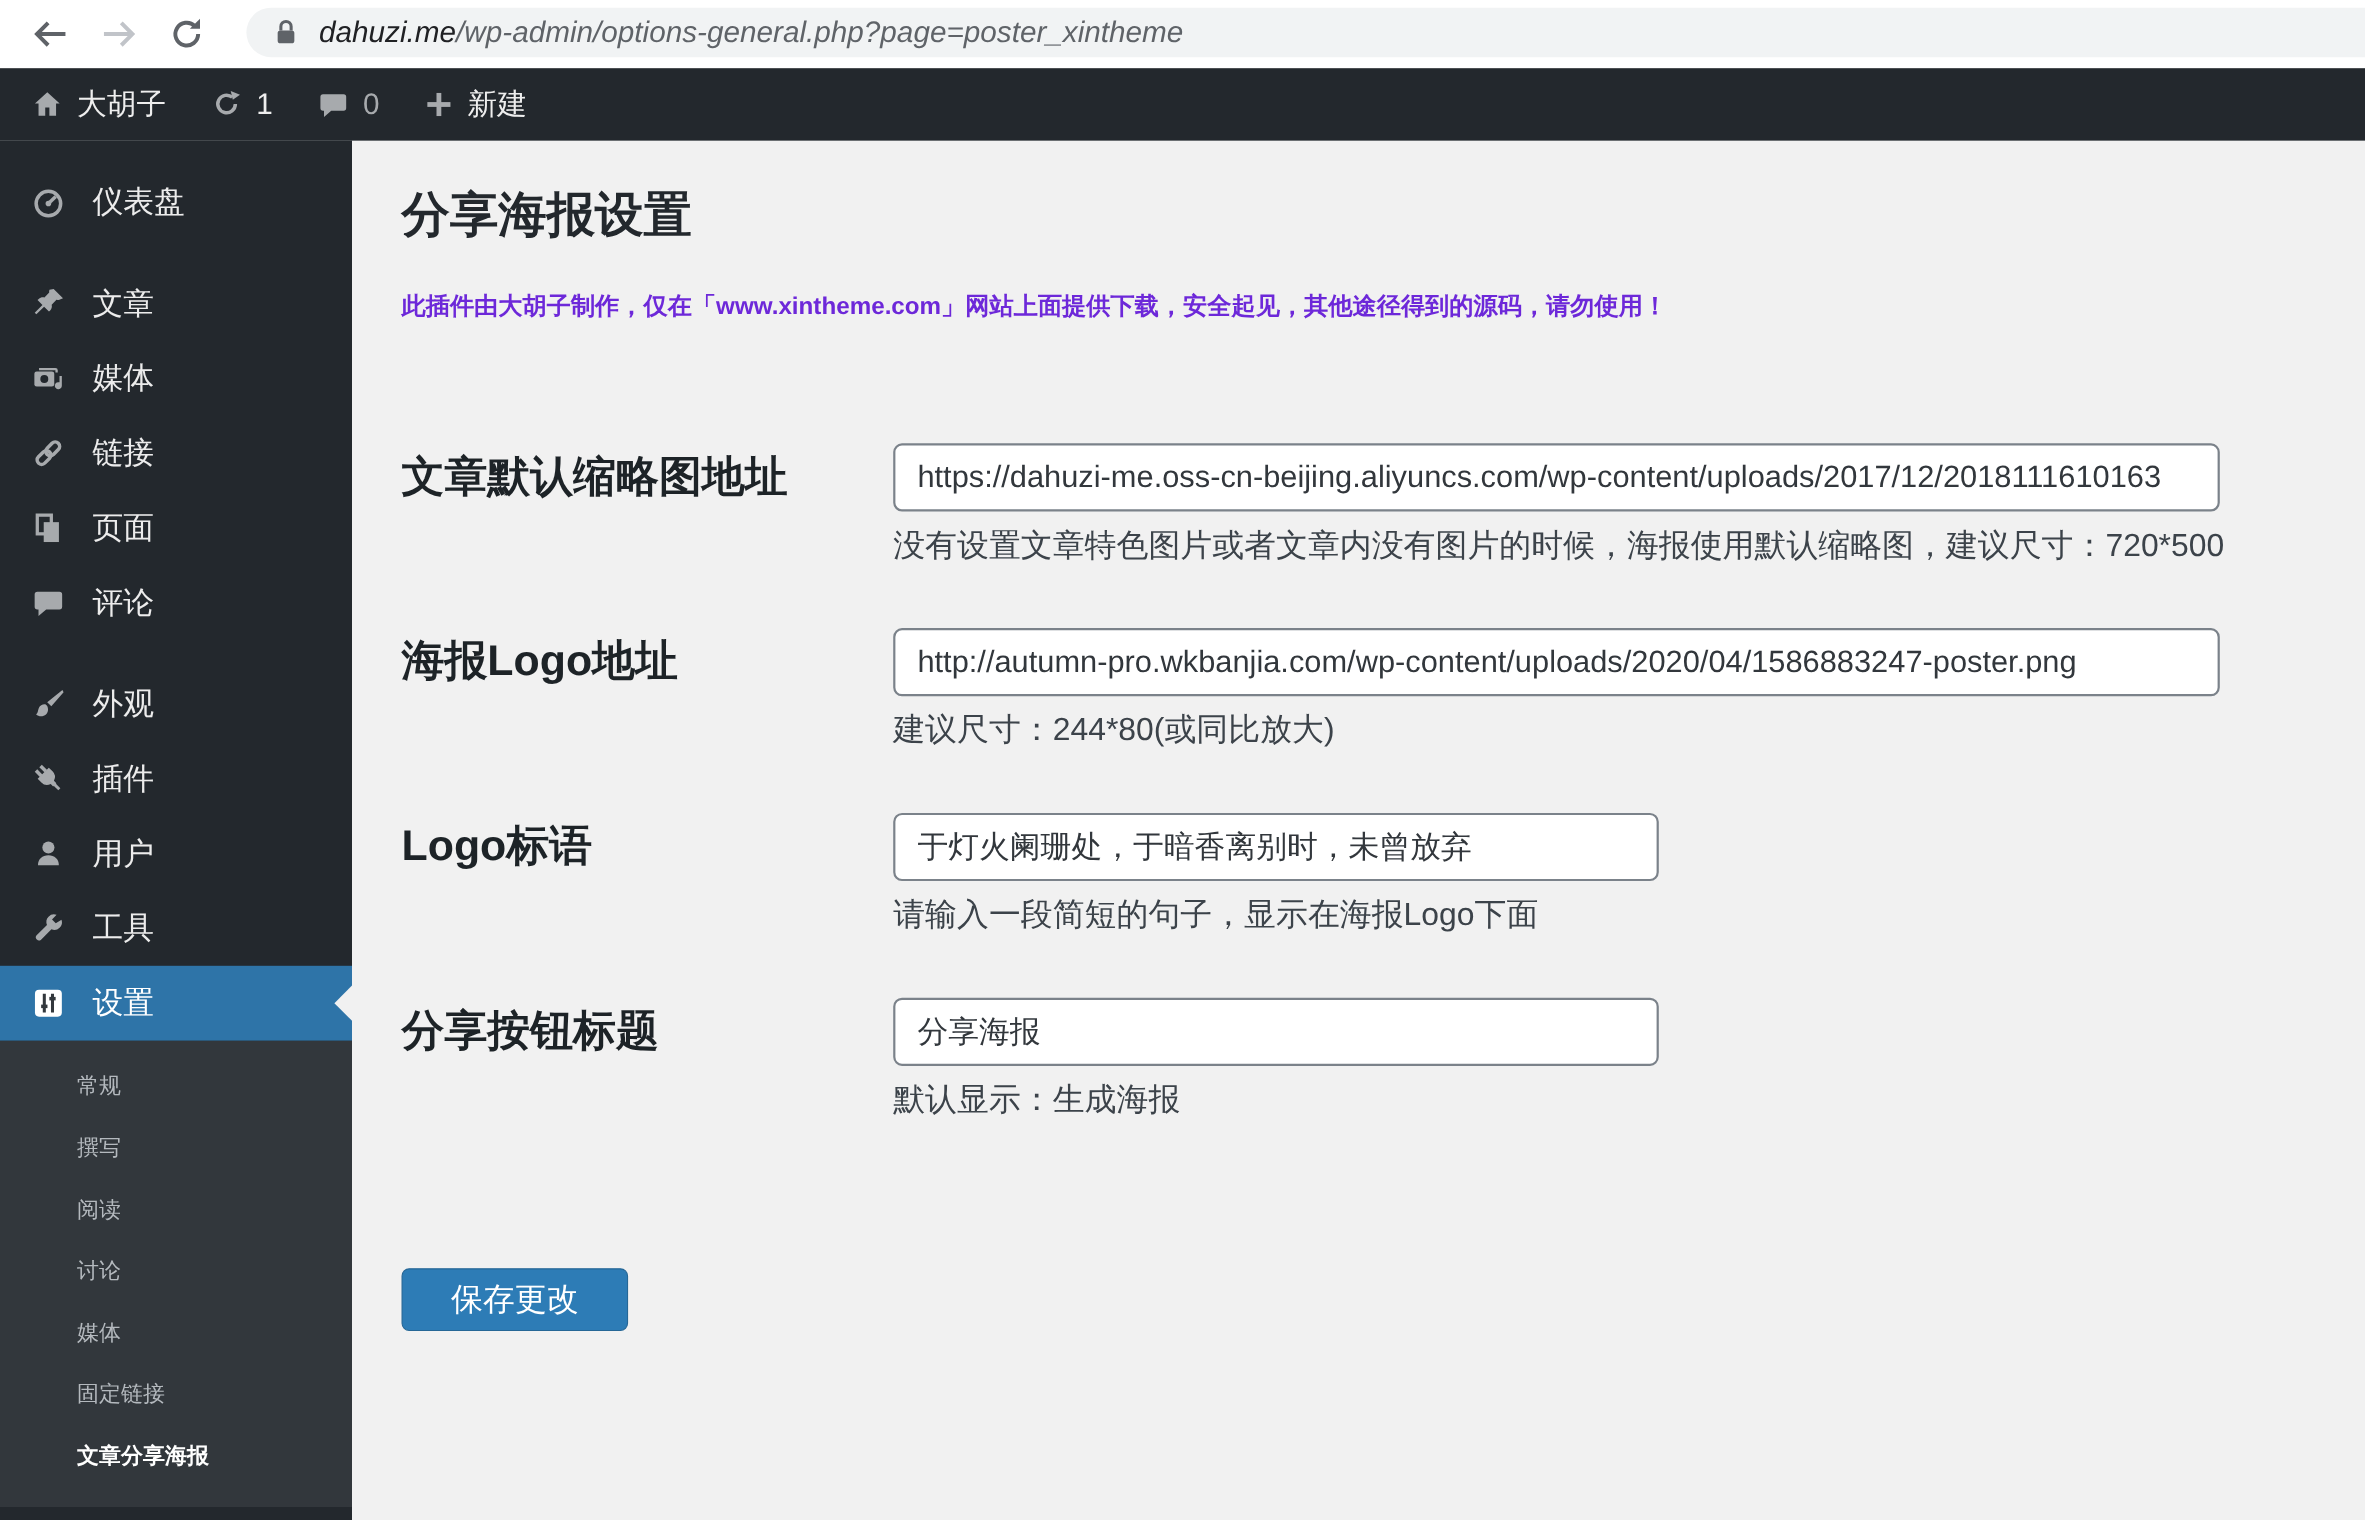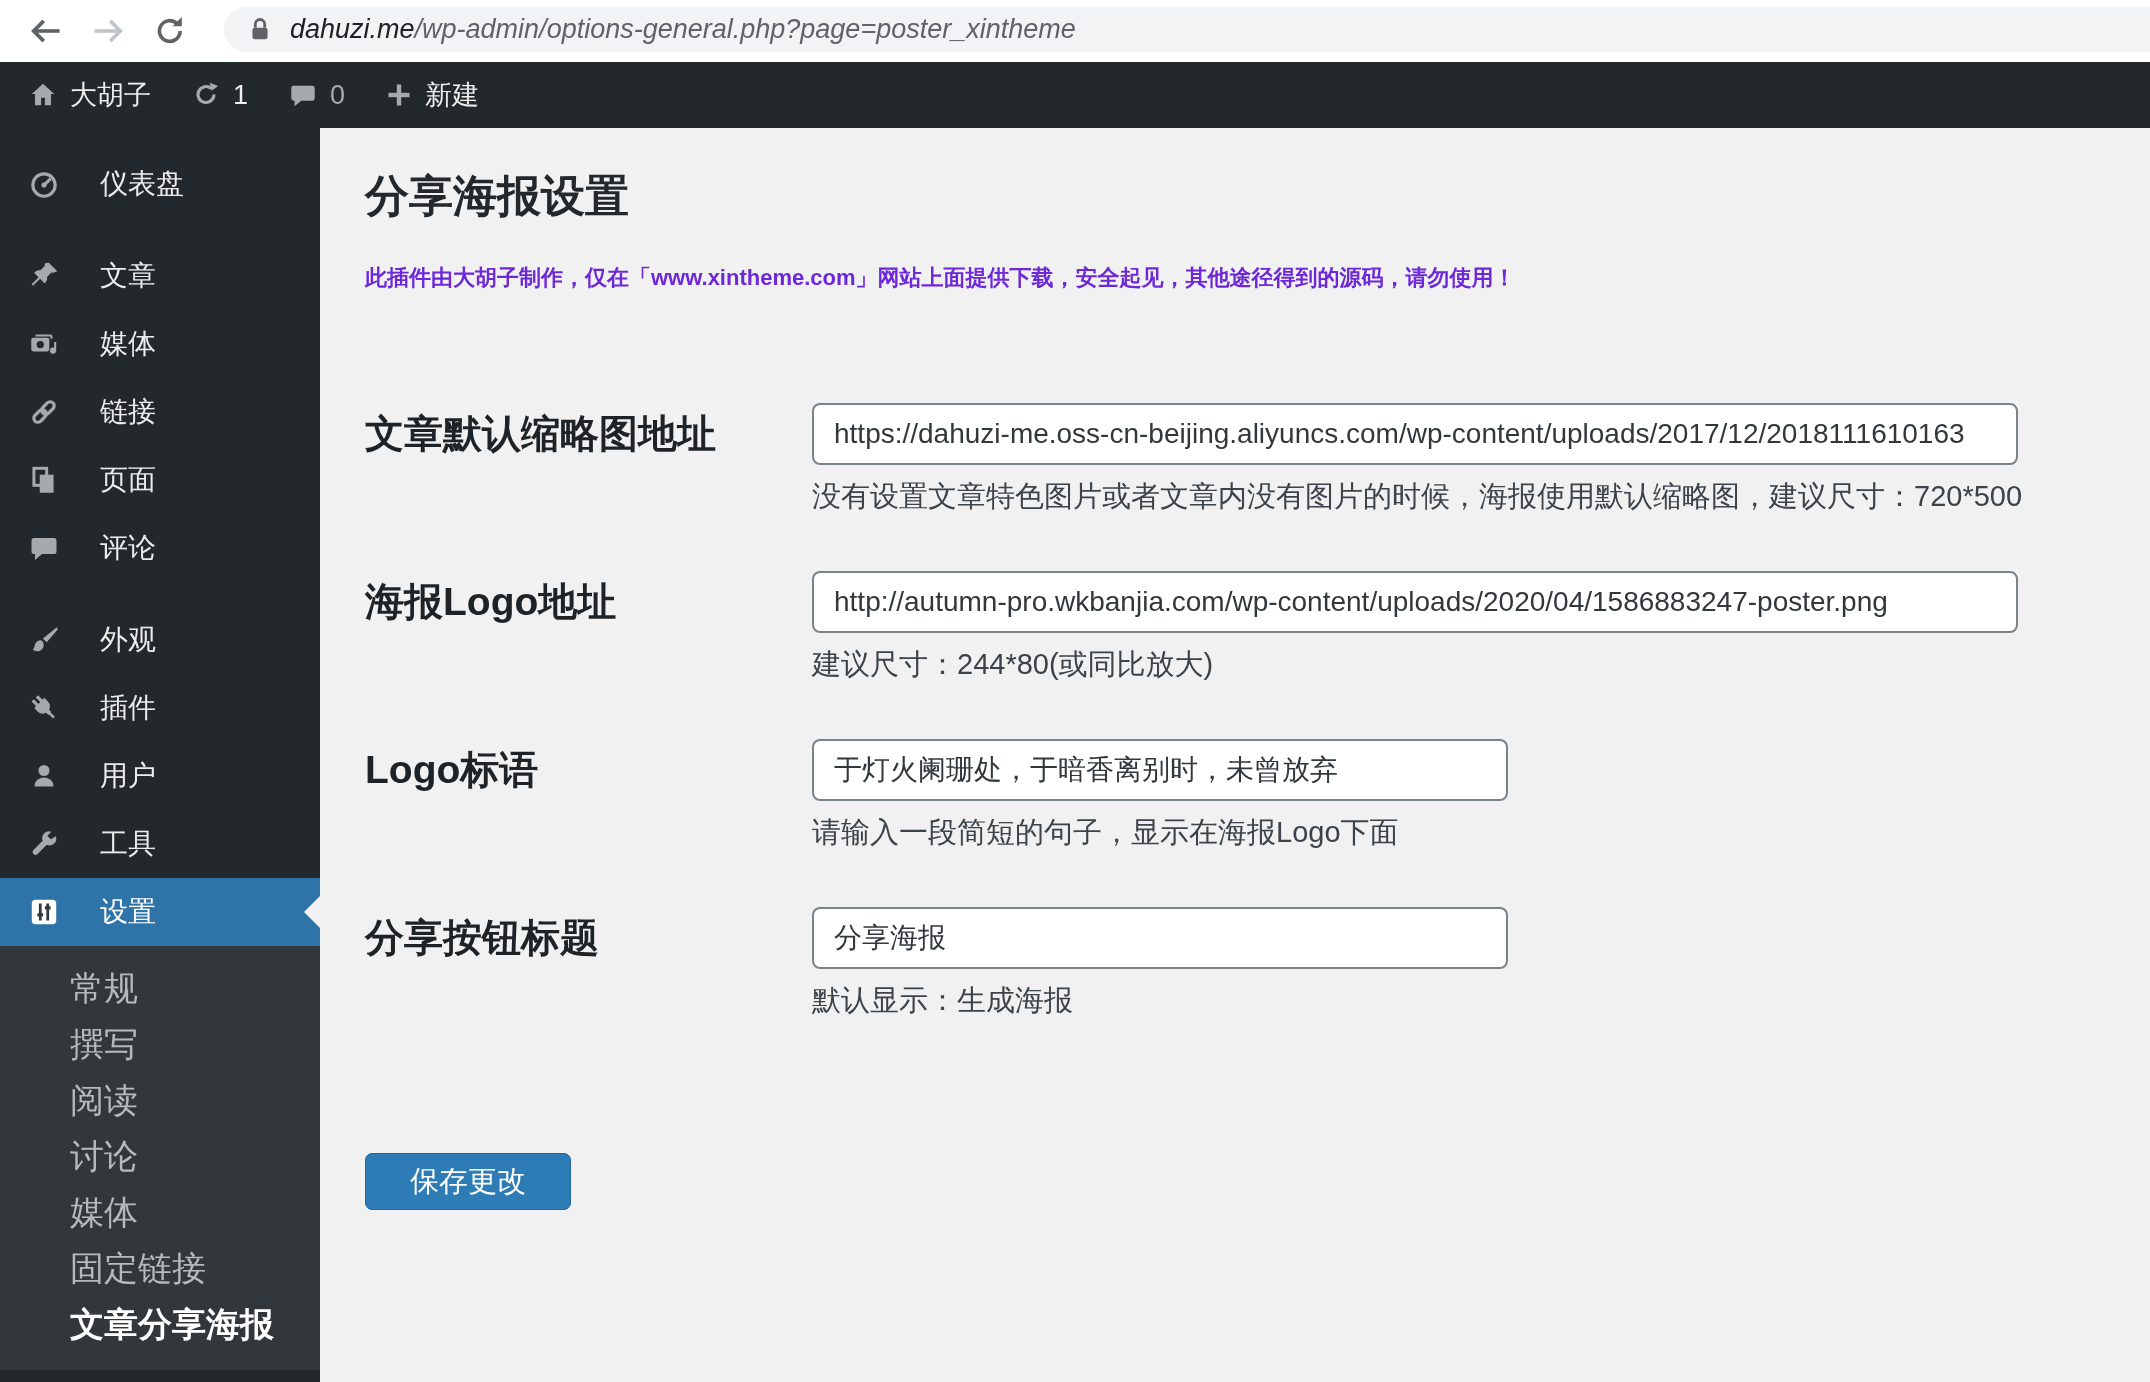--- a/index.html
+++ b/index.html
@@ -18,30 +18,30 @@
 
   
   .admin-bar{position:absolute;left:0;top:62px;width:100%;height:66px;background:#23282d;
              display:flex;align-items:center;padding-left:28px;box-sizing:border-box;}
   .ab-item{display:flex;align-items:center;gap:12px;color:#eeeeee;font-size:27px;cursor:pointer;}
   .ab-item + .ab-item{margin-left:40px;}
   .ab-count-dim{color:#a7aaad;}
 
   
   .sidebar{position:absolute;left:0;top:128px;width:320px;bottom:0;background:#23282d;}
-  .menu-item{height:68px;display:flex;align-items:center;padding-left:26px;gap:38px;
+  .menu-item{height:68px;display:flex;align-items:center;padding-left:26px;gap:22px;
              color:#ececec;font-size:28px;cursor:pointer;position:relative;}
   .menu-item .mi-icon{width:36px;height:36px;flex:0 0 36px;display:flex;align-items:center;justify-content:center;}
   .mt-first{margin-top:22px;}
   .mt-sep{margin-top:24px;}
   .menu-item.active{background:#2e74a8;color:#fff;}
   .menu-item.active .arrow-notch{position:absolute;right:0;top:50%;margin-top:-16px;width:0;height:0;
       border-top:16px solid transparent;border-bottom:16px solid transparent;border-right:16px solid #f1f1f1;}
   .submenu{background:#32373c;padding:14px 0 18px 0;}
-  .submenu-item{height:56px;line-height:56px;padding-left:70px;font-size:34px;color:#b4b9be;cursor:pointer;}
+  .submenu-item{height:56px;line-height:56px;padding-left:70px;font-size:20px;color:#b4b9be;cursor:pointer;}
   .submenu-item.current{color:#ffffff;font-weight:bold;}
 
   
   .content{position:absolute;left:320px;top:128px;right:0;bottom:0;background:#f1f1f1;
            padding:40px 40px 0 45px;box-sizing:border-box;}
   .page-title{margin:0;font-size:44px;line-height:55px;font-weight:600;color:#23282d;}
   .notice{margin-top:40px;font-size:22px;line-height:30px;font-weight:bold;color:#6d28d9;}
   .form{margin-top:110px;}
   .f-row{display:flex;margin-bottom:60px;}
   .f-label{width:447px;flex:0 0 447px;font-size:39px;font-weight:bold;color:#1d2327;line-height:62px;}

